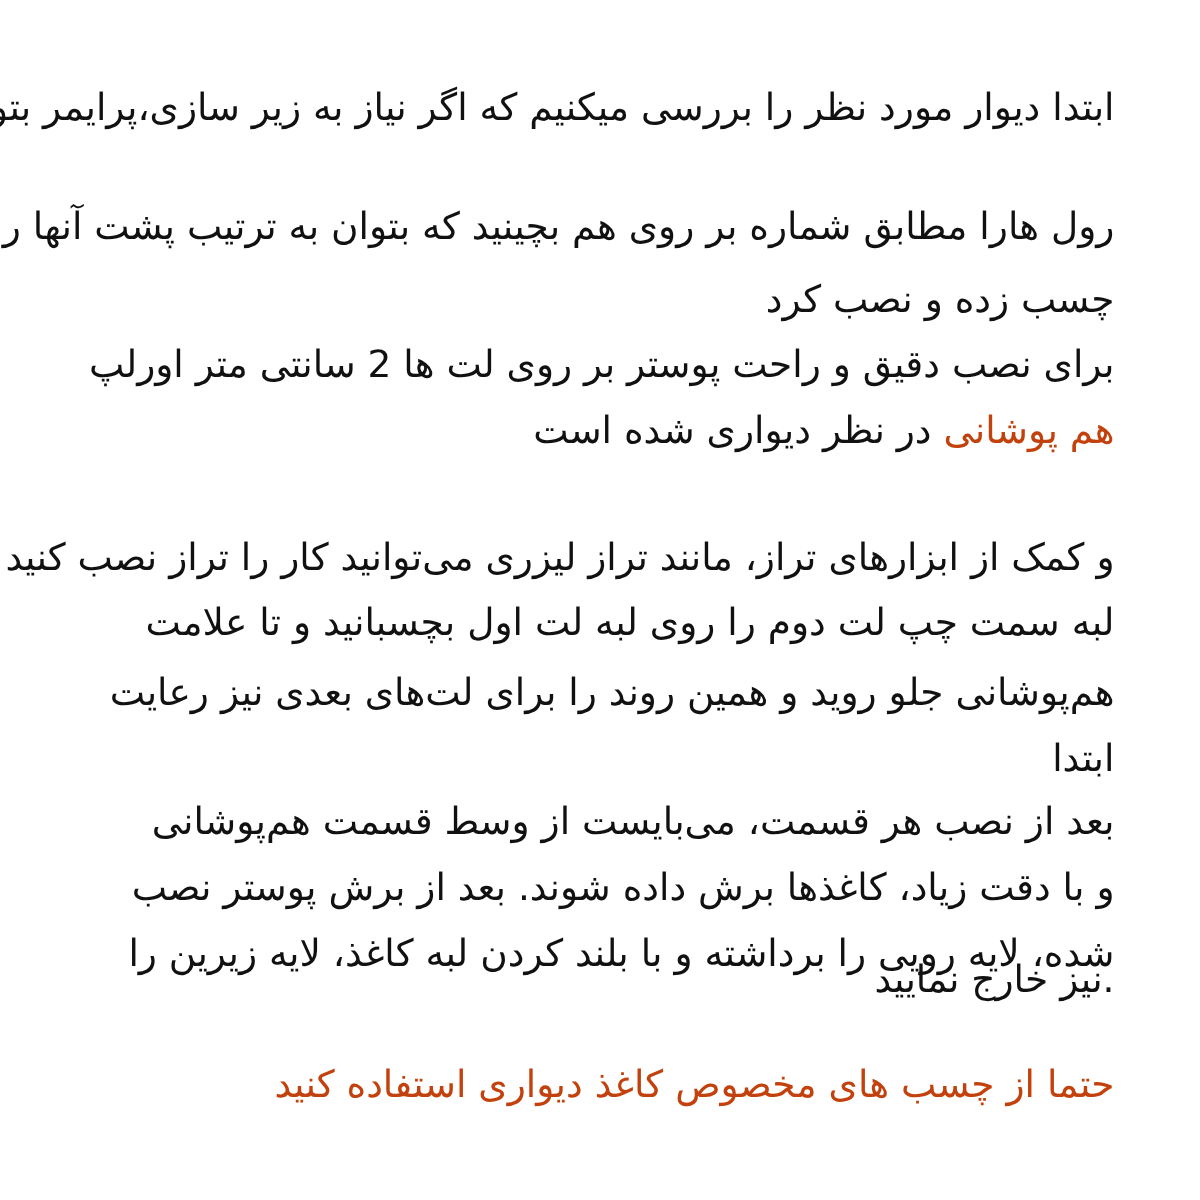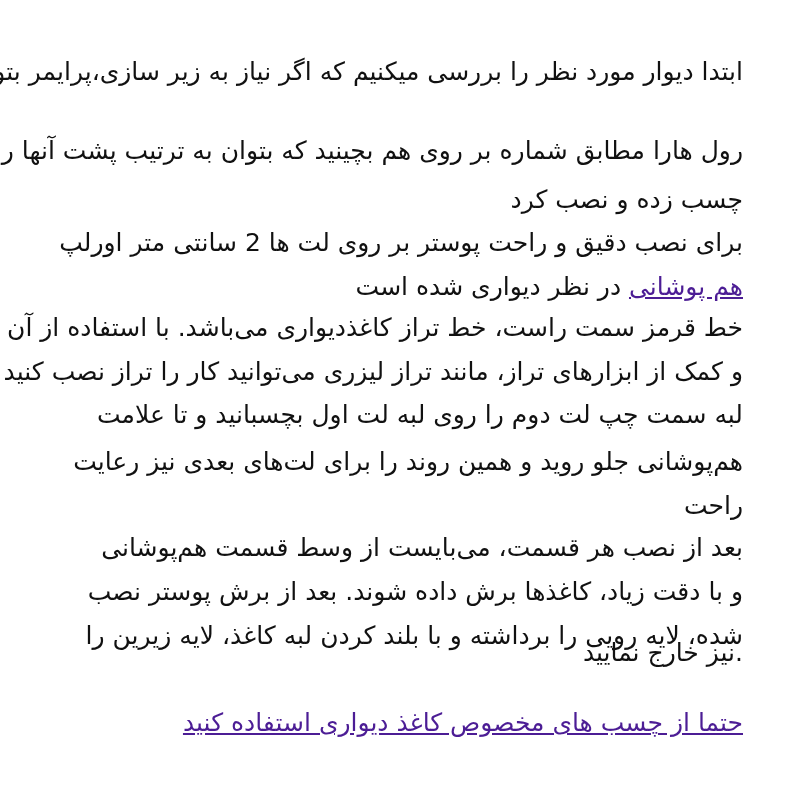--- a/index.html
+++ b/index.html
@@ -25,34 +25,33 @@
       position: absolute;
       right: 57px;
       direction: rtl;
       text-align: right;
       white-space: nowrap;
       font-size: 25px;
       line-height: 30px;
       height: 30px;
       color: #111111;
     }
-    .red { color: #4c1d95; text-decoration: underline; }
+    .red { color: #c2410c; }
   </style>
 </head>
 <body>
 
 <div class="doc">
   <div class="line" style="top:57px">ابتدا دیوار مورد نظر را بررسی میکنیم که اگر نیاز به زیر سازی،پرایمر بتونه</div>
   <div class="line" style="top:136px">رول هارا مطابق شماره بر روی هم بچینید که بتوان به ترتیب پشت آنها را</div>
   <div class="line" style="top:185px">چسب زده و نصب کرد</div>
   <div class="line" style="top:228px">برای نصب دقیق و راحت پوستر بر روی لت ها 2 سانتی متر اورلپ</div>
   <div class="line" style="top:272px"><span class="red">هم پوشانی</span><span> در نظر دیواری شده است</span></div>
-  <div class="line" style="top:313px">خط قرمز سمت راست، خط تراز کاغذدیواری می‌باشد. با استفاده از آن</div>
   <div class="line" style="top:400px">لبه سمت چپ لت دوم را روی لبه لت اول بچسبانید و تا علامت</div>
   <div class="line" style="top:357px">و کمک از ابزارهای تراز، مانند تراز لیزری می‌توانید کار را تراز نصب کنید</div>
   <div class="line" style="top:447px">هم‌پوشانی جلو روید و همین روند را برای لت‌های بعدی نیز رعایت</div>
-  <div class="line" style="top:491px">راحت</div>
+  <div class="line" style="top:491px">ابتدا</div>
   <div class="line" style="top:533px">بعد از نصب هر قسمت، می‌بایست از وسط قسمت هم‌پوشانی</div>
   <div class="line" style="top:577px">و با دقت زیاد، کاغذها برش داده شوند. بعد از برش پوستر نصب</div>
   <div class="line" style="top:621px">شده، لایه رویی را برداشته و با بلند کردن لبه کاغذ، لایه زیرین را</div>
   <div class="line" style="top:638px">.نیز خارج نمایید</div>
   <div class="line red" style="top:708px">حتما از چسب های مخصوص کاغذ دیواری استفاده کنید</div>
 </div>
 
 </body></html>

